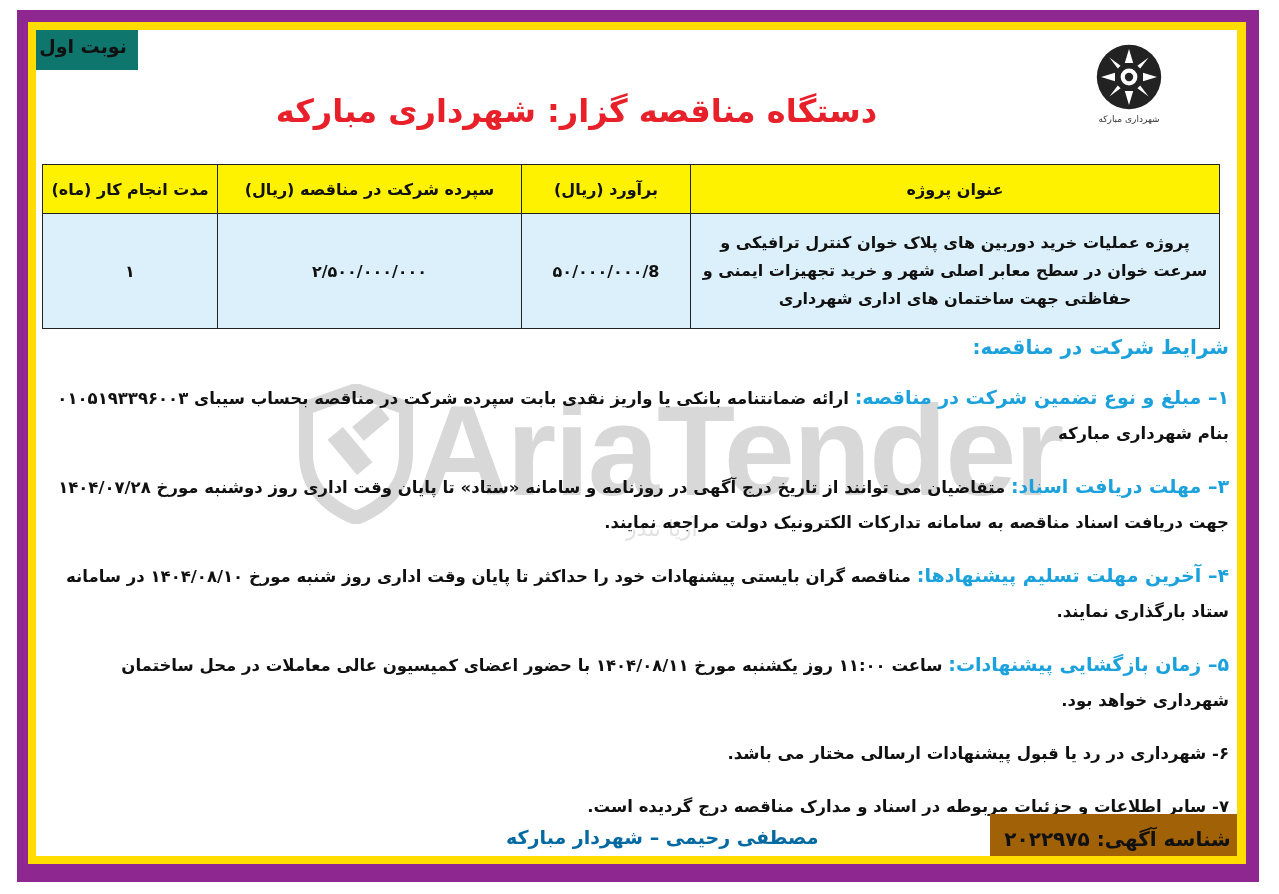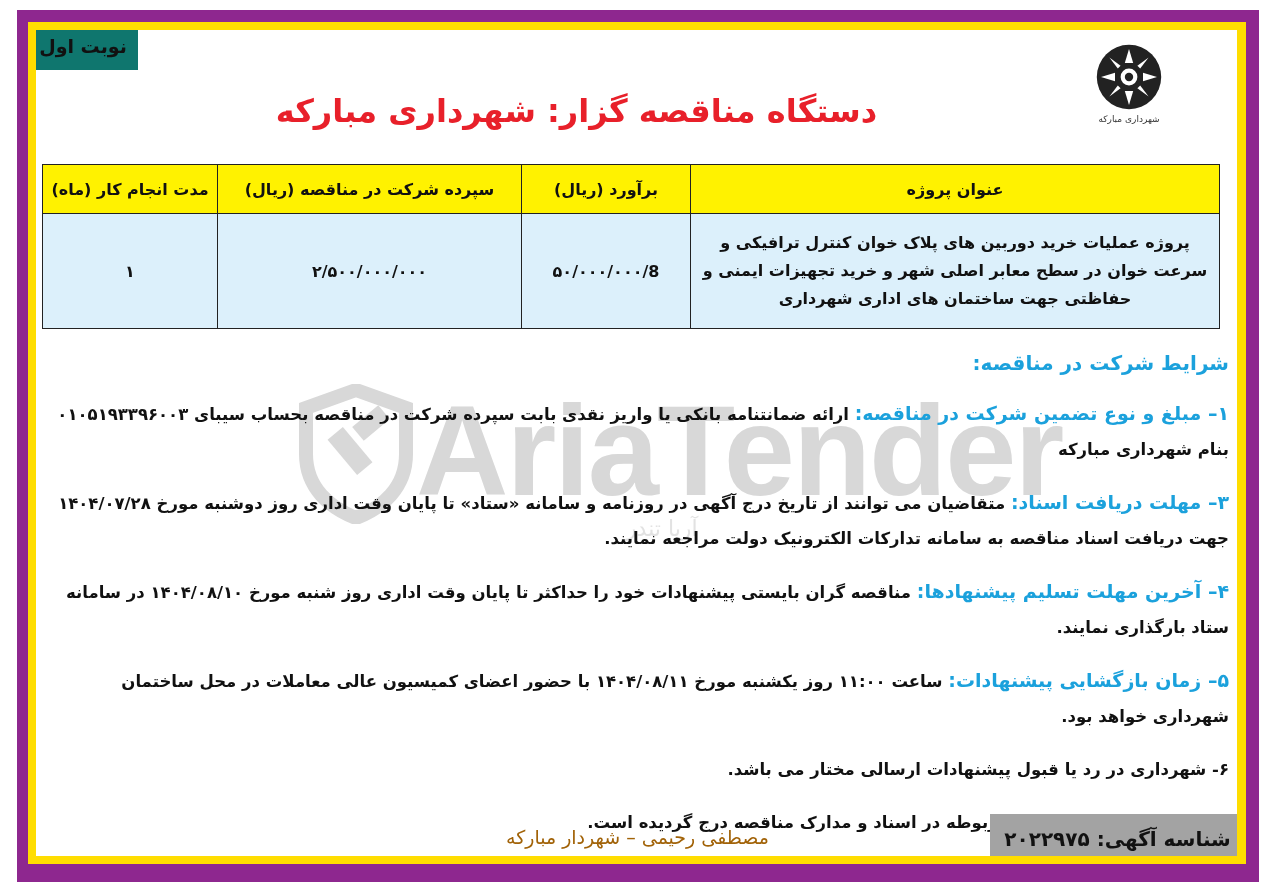--- a/index.html
+++ b/index.html
@@ -2,46 +2,46 @@
 <html><head>
 <meta charset="utf-8">
 <style>
   html, body { margin:0; padding:0; background:#ffffff; }
   body { width:1279px; height:894px; position:relative; overflow:hidden; font-family:"DejaVu Sans", sans-serif; }
   .frame-purple { position:absolute; left:17px; top:10px; width:1242px; height:872px; background:#8e278f; }
   .frame-yellow { position:absolute; left:28px; top:22px; width:1218px; height:842px; background:#ffdd00; }
   .paper { position:absolute; left:36px; top:30px; width:1201px; height:826px; background:#ffffff; overflow:hidden; }
 
   .round-badge { position:absolute; left:28px; top:22px; width:110px; height:48px; background:#0f766e; display:flex; align-items:center; justify-content:center; direction:rtl; font-weight:bold; font-size:19px; color:#111; z-index:3; }
-  .id-badge { position:absolute; right:0; bottom:0; width:255px; height:50px; background:#a3a3a3; display:flex; align-items:center; justify-content:center; direction:rtl; font-weight:bold; font-size:20px; color:#111; z-index:3; }
+  .id-badge { position:absolute; right:0; bottom:0; width:255px; height:50px; background:#a16207; display:flex; align-items:center; justify-content:center; direction:rtl; font-weight:bold; font-size:20px; color:#111; z-index:3; }
 
   .logo { position:absolute; right:62px; top:12px; width:92px; height:92px; display:flex; flex-direction:column; align-items:center; }
   .logo svg { width:70px; height:70px; }
   .logo-caption { font-size:9px; color:#333; direction:rtl; margin-top:2px; }
 
   .title1, .title2 { position:absolute; left:0; right:0; text-align:center; color:#e8202a; font-weight:bold; direction:rtl; }
   .title1 { top:22px; font-size:30px; padding-right:260px; }
   .title2 { top:62px; font-size:32px; padding-right:120px; }
 
   table.proj { position:absolute; left:6px; top:134px; width:1178px; border-collapse:collapse; direction:rtl; z-index:2; }
   table.proj th { background:#fff200; font-weight:bold; font-size:16px; height:46px; border:1.5px solid #222; color:#111; }
   table.proj td { background:#dcf0fb; font-size:16px; font-weight:bold; height:106px; border:1.5px solid #222; text-align:center; color:#111; }
   table.proj td.desc { line-height:28px; padding:4px 10px; }
 
   .watermark { position:absolute; left:260px; top:346px; width:720px; height:170px; z-index:1; pointer-events:none; }
   .wm-text { position:absolute; left:120px; top:0; font-size:128px; font-weight:bold; color:#d8d8d8; font-family:"Liberation Sans", sans-serif; letter-spacing:-2px; line-height:150px; }
   .wm-sub { position:absolute; left:330px; top:140px; font-size:22px; color:#e2e2e2; direction:rtl; letter-spacing:12px; }
   .wm-shield { position:absolute; left:0; top:8px; width:120px; height:140px; }
 
-  .conditions { position:absolute; right:8px; top:318px; width:1180px; direction:rtl; text-align:right; z-index:2; color:#111; }
+  .conditions { position:absolute; right:8px; top:302px; width:1180px; direction:rtl; text-align:right; z-index:2; color:#111; }
   .cond-heading { color:#1ba1dc; font-weight:bold; font-size:20px; line-height:30px; }
   .cond-line { font-size:16.5px; font-weight:bold; line-height:35px;margin-top:18px; }
   .cond-label { color:#1ba1dc; font-weight:bold; font-size:19px; }
 
-  .signature { position:absolute; left:470px; bottom:8px; font-size:19px; font-weight:normal; color:#a16207; direction:rtl; z-index:3; }
+  .signature { position:absolute; left:470px; bottom:8px; font-size:19px; font-weight:bold; color:#0369a1; direction:rtl; z-index:3; }
 </style>
 </head>
 <body>
 
 <div class="frame-purple"></div>
 <div class="frame-yellow"></div>
 
 <div class="paper">
 
   <div class="round-badge" style="left:-8px;top:-8px;">نوبت اول</div>

